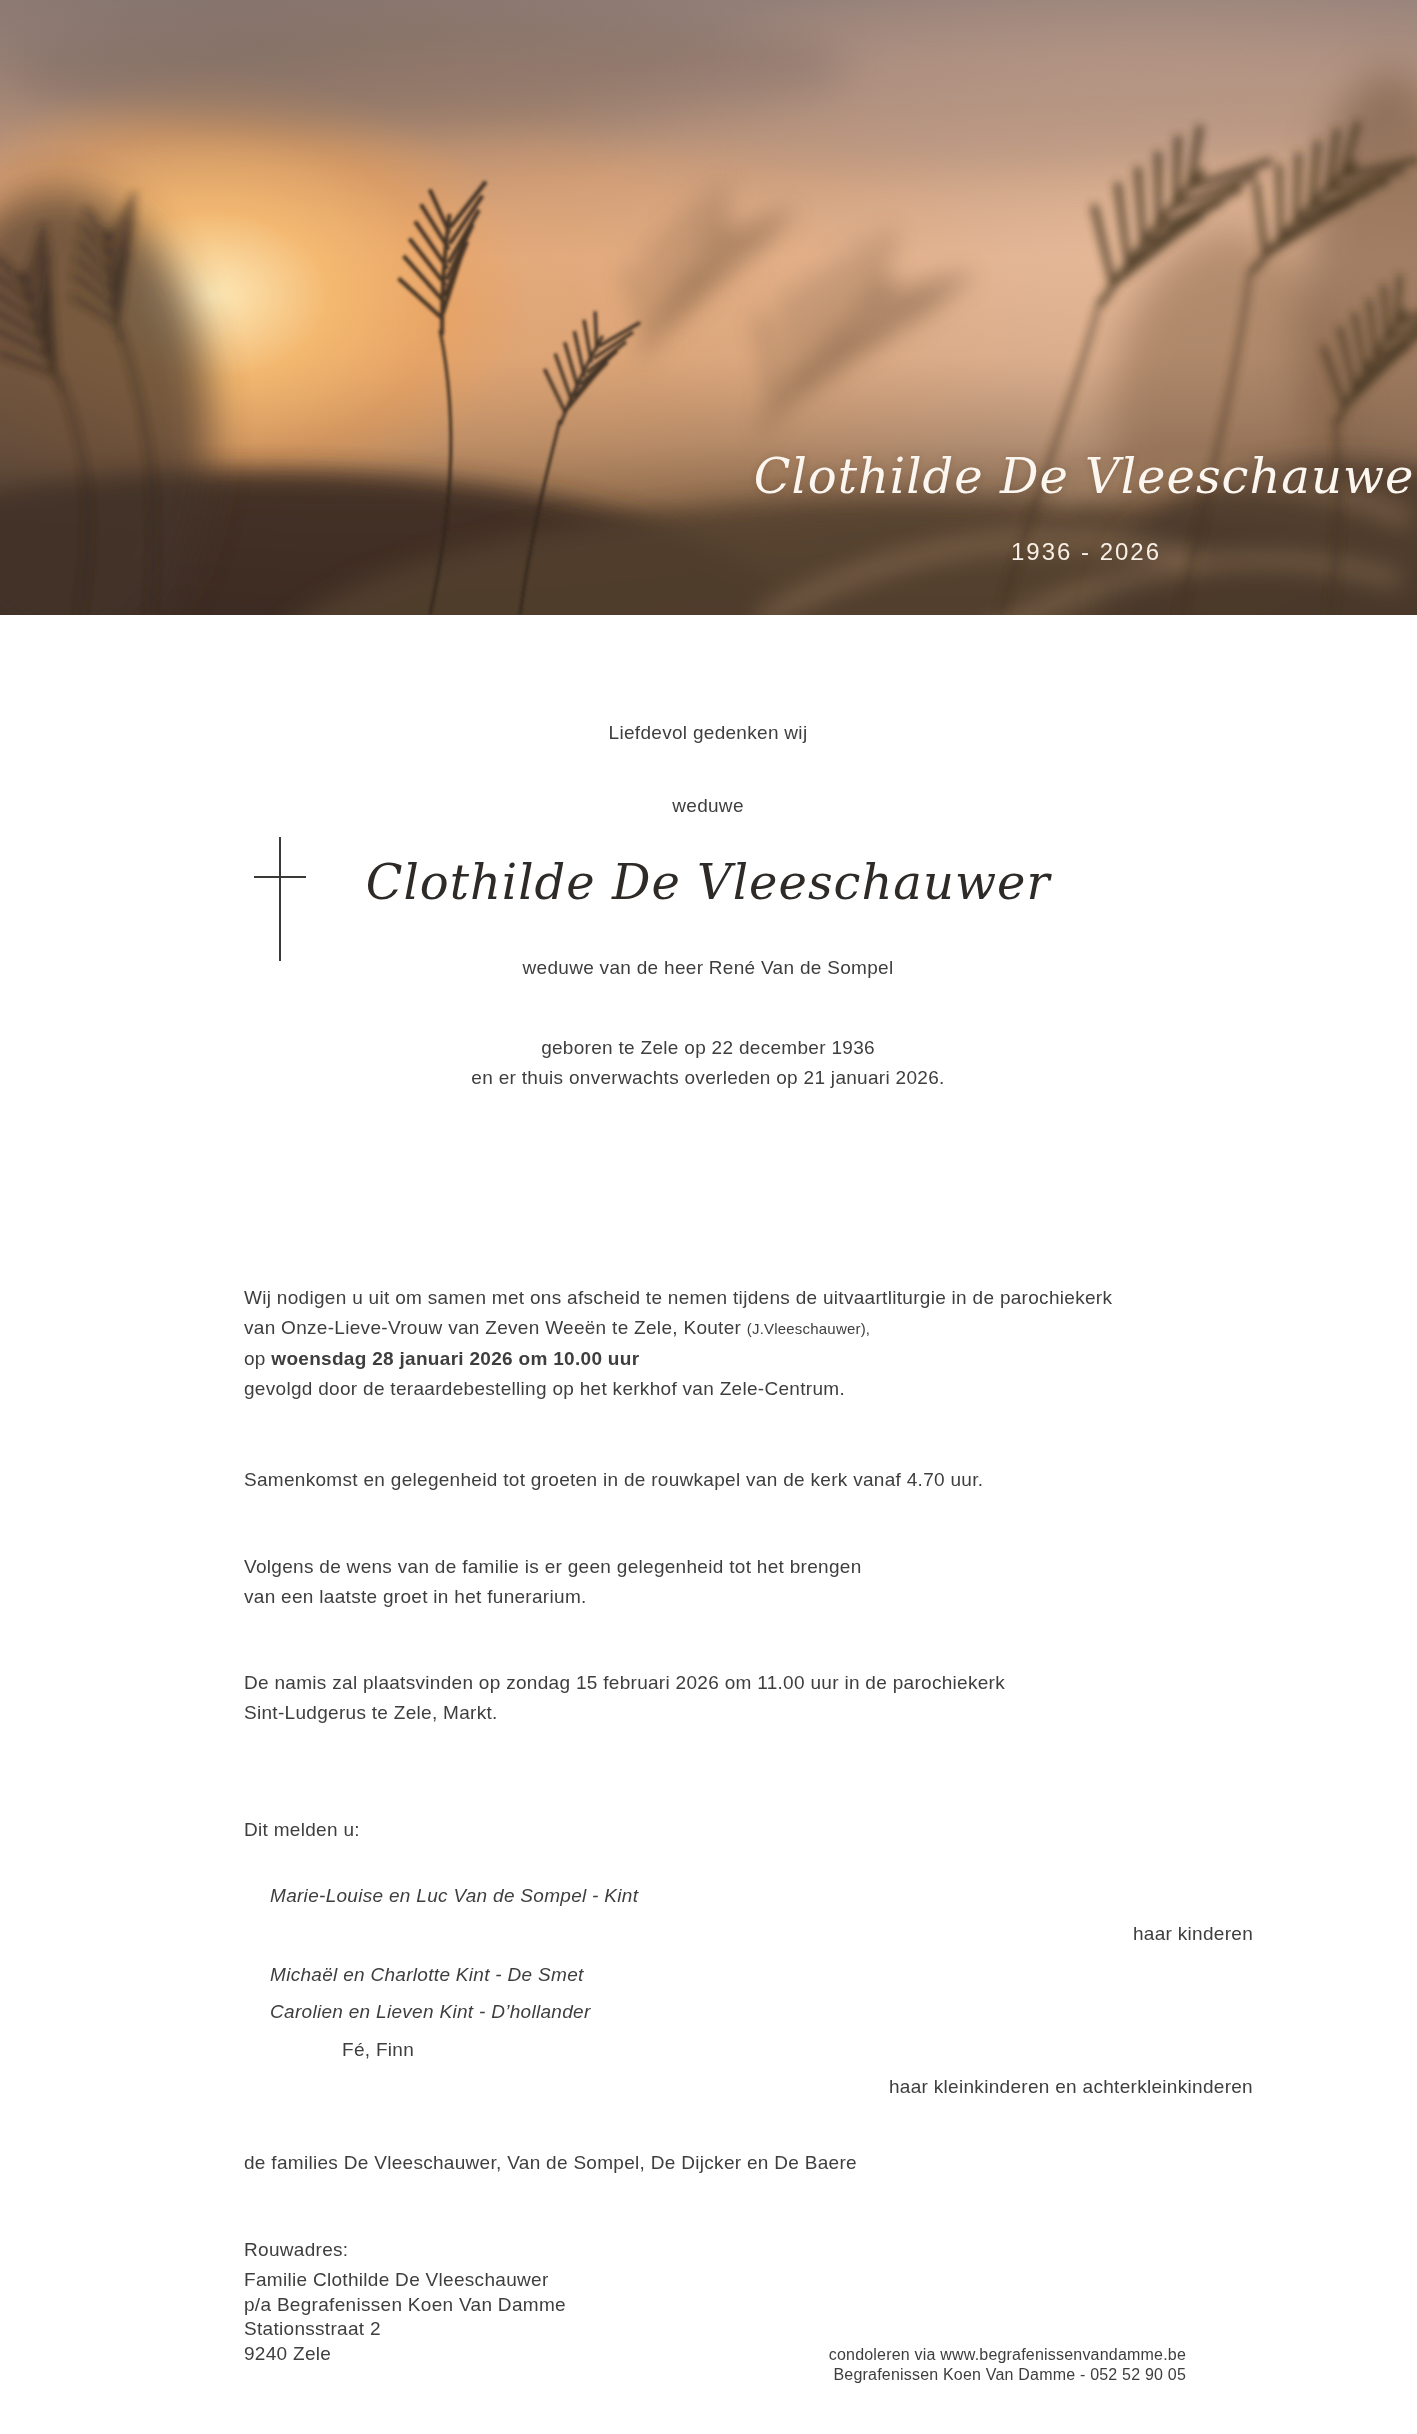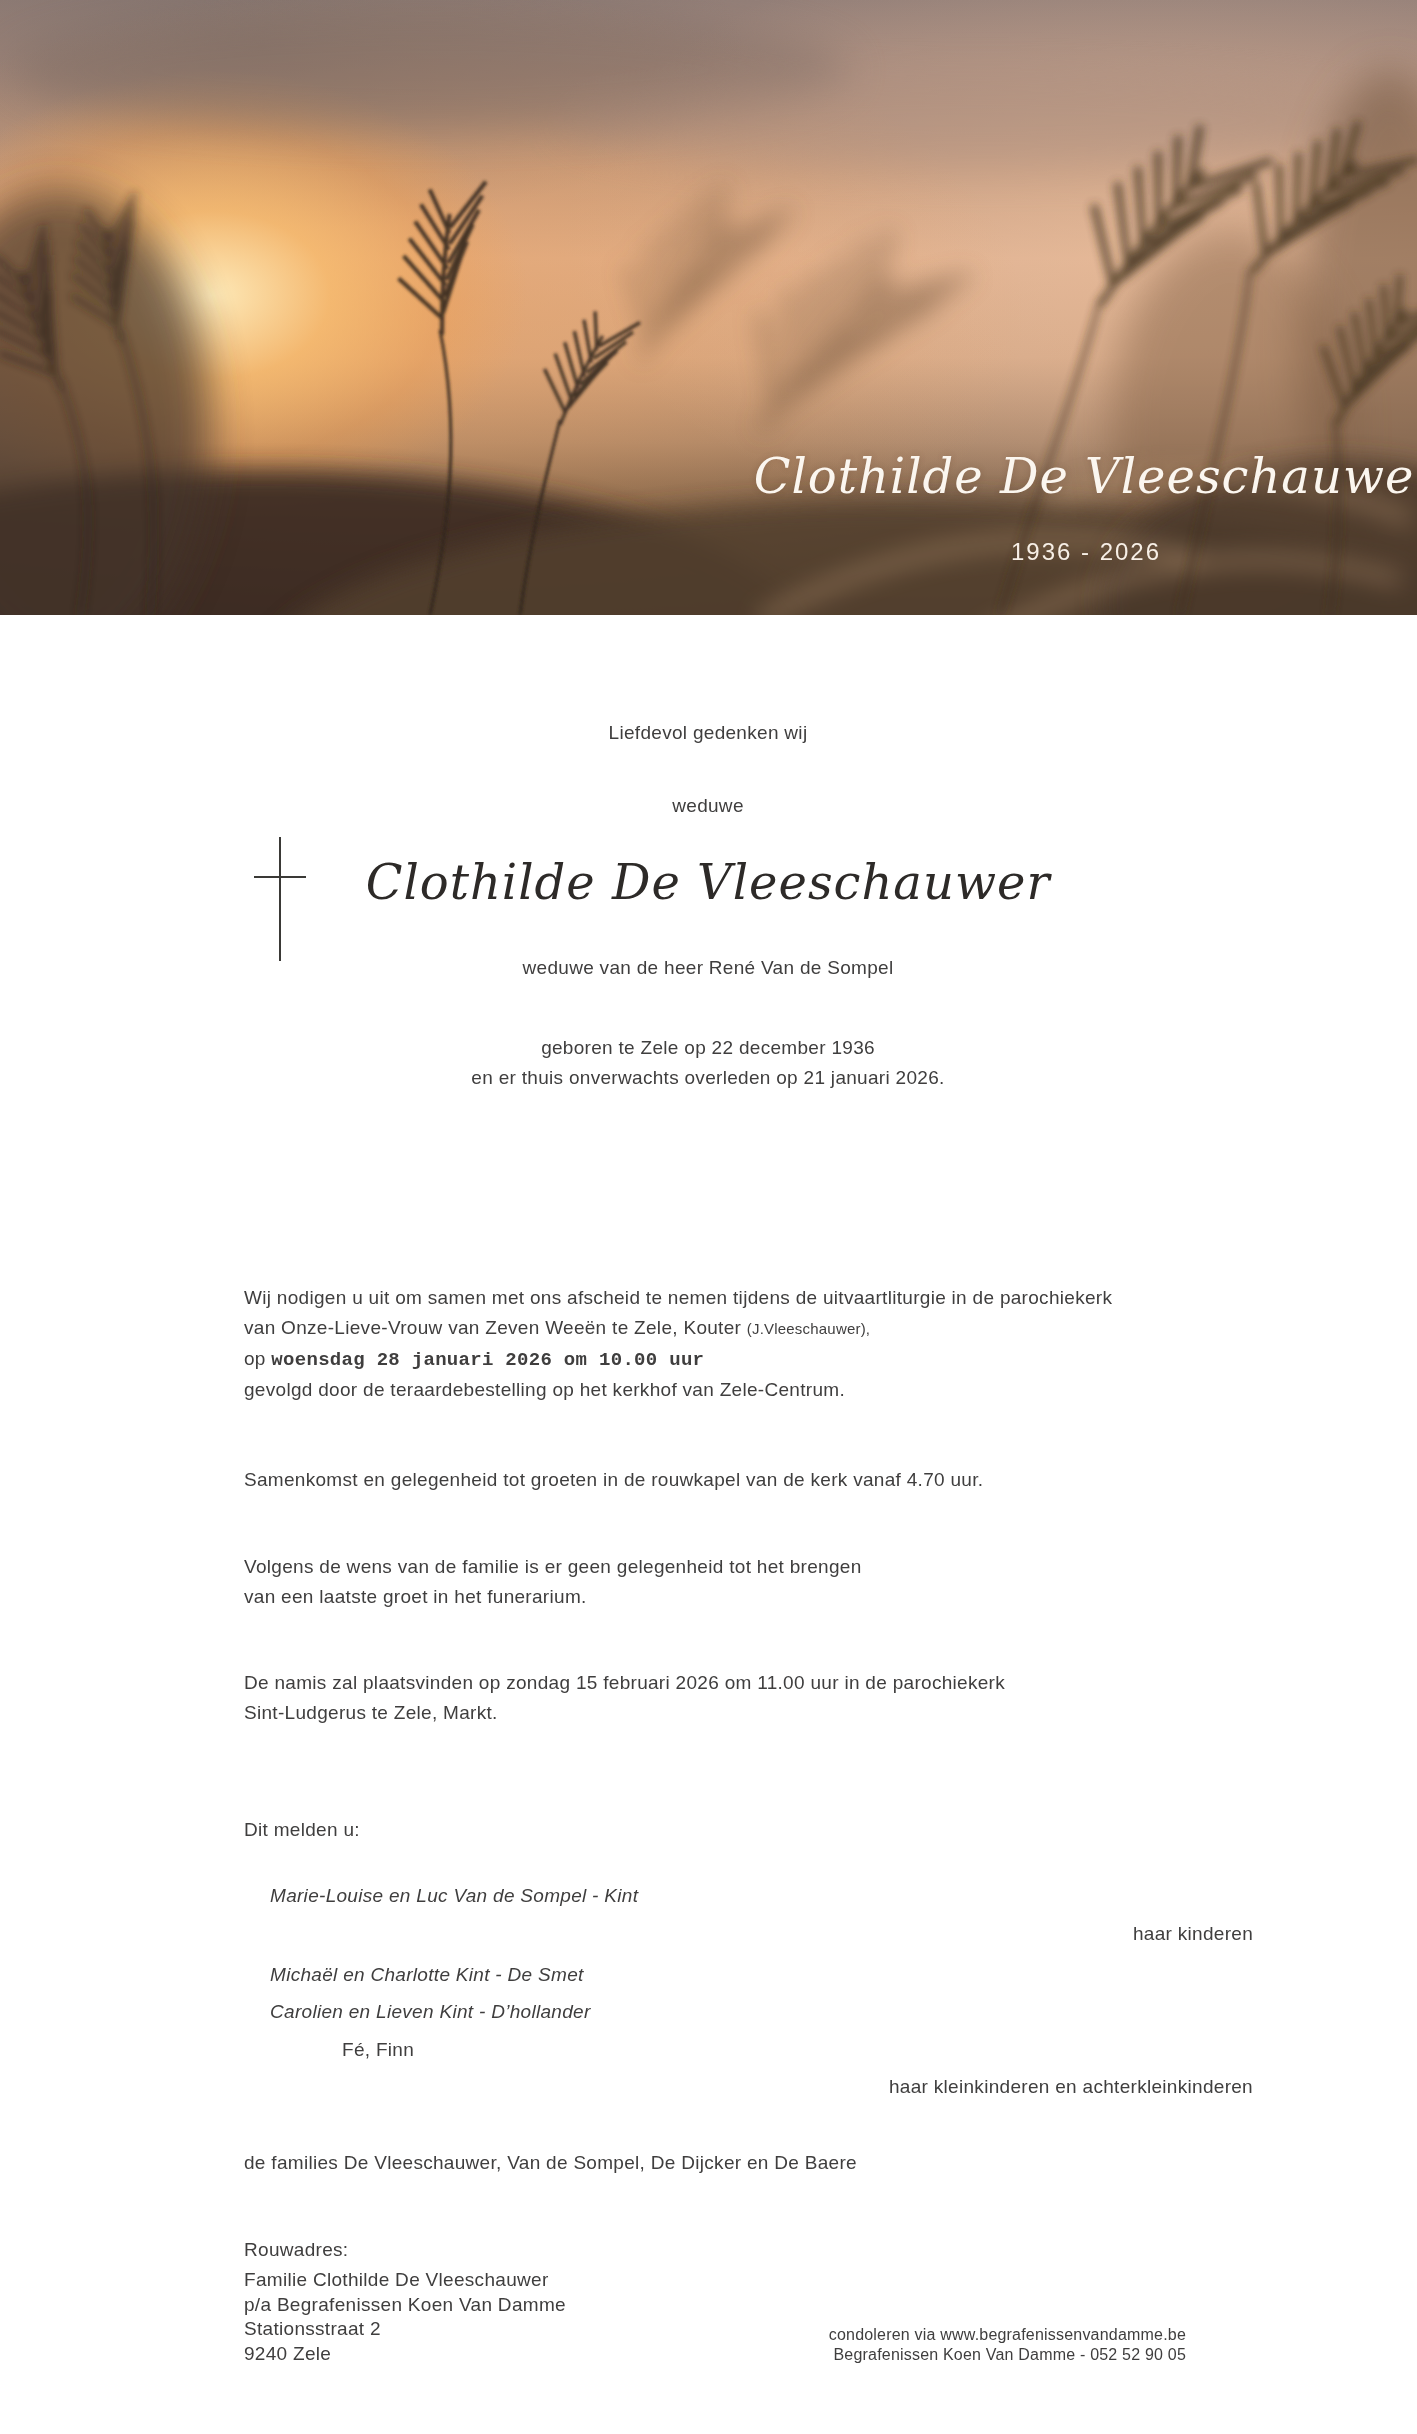--- a/index.html
+++ b/index.html
@@ -33,23 +33,23 @@
   .center{left:708px;transform:translateX(-50%);}
   .leftcol{left:244px;}
   .indent{left:270px;font-style:italic;}
   .indent2{left:298px;margin-left:44px;}
   .rightlab{right:164px;}
   .script-name{
     font-family:"DejaVu Serif","Liberation Serif",serif;font-style:italic;
     font-size:48px;color:#2d2a28;letter-spacing:1px;
   }
   .small{font-size:15px;letter-spacing:0.2px;}
-  .bold{font-weight:bold;font-family:Liberation Mono, monospace;}
+  .bold{font-weight:bold;}
   .para{position:absolute;font-size:19px;line-height:30px;letter-spacing:0.3px;white-space:nowrap;}
-  .footer-right{position:absolute;right:231px;text-align:right;font-size:16px;line-height:20px;letter-spacing:0.2px;white-space:nowrap;}
+  .footer-right{position:absolute;right:231px;text-align:right;font-size:16px;line-height:20px;letter-spacing:0.2px;white-space:nowrap;margin-top:20px;}
   
   .cross{position:absolute;left:254px;top:837px;width:52px;height:124px;}
   .cross .v{position:absolute;left:25px;top:0;width:2px;height:124px;background:#3a3936;}
   .cross .h{position:absolute;left:0;top:39px;width:52px;height:2px;background:#3a3936;}
 </style>
 </head>
 <body>
 
 <div class="page">
 

